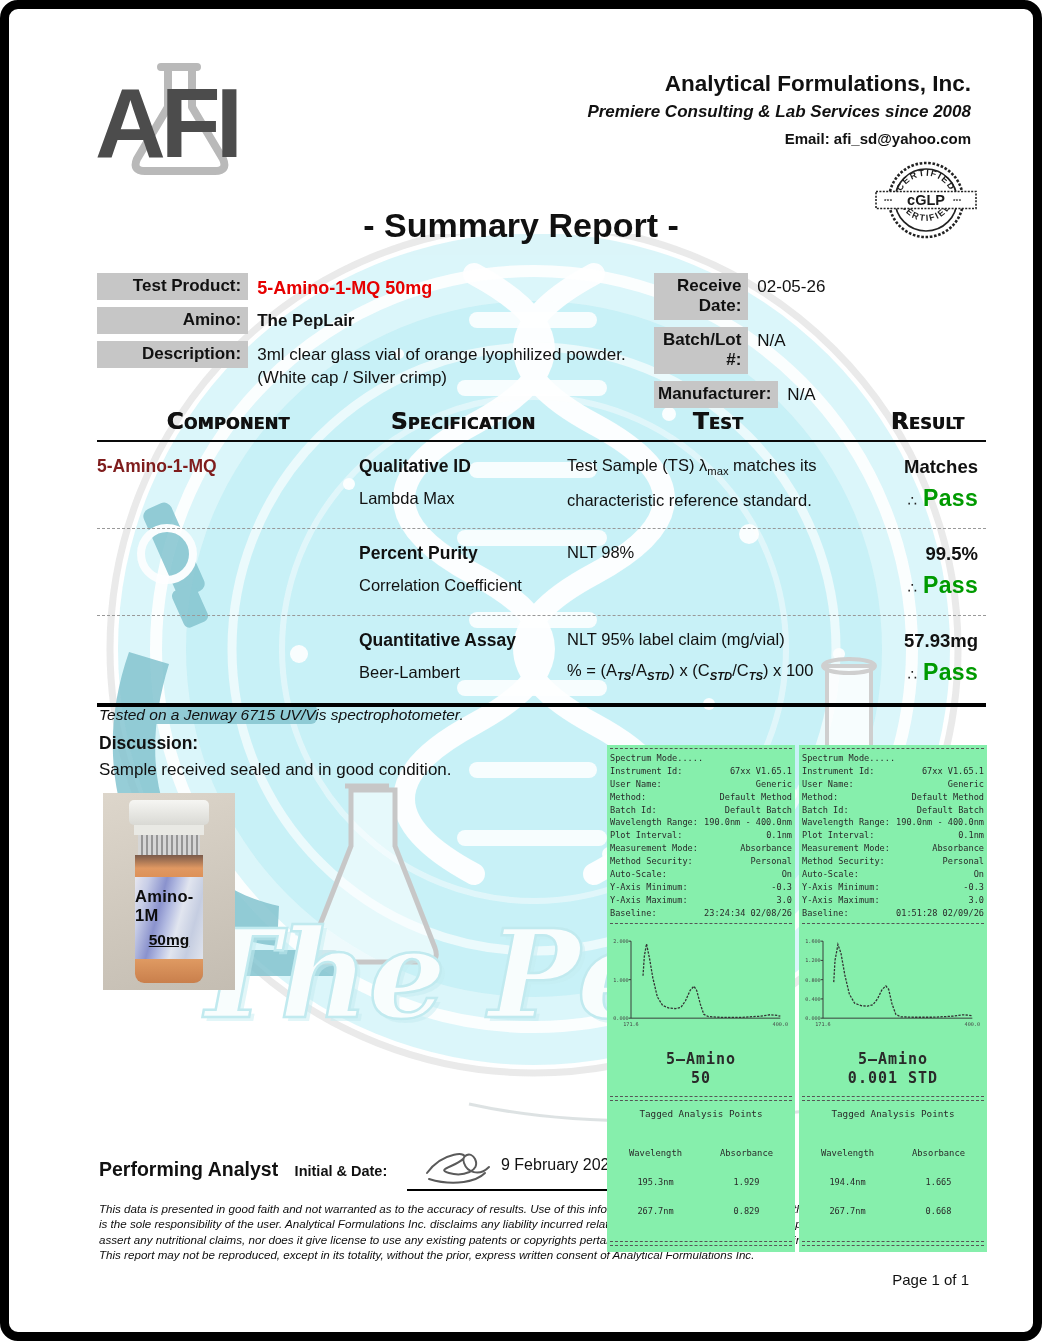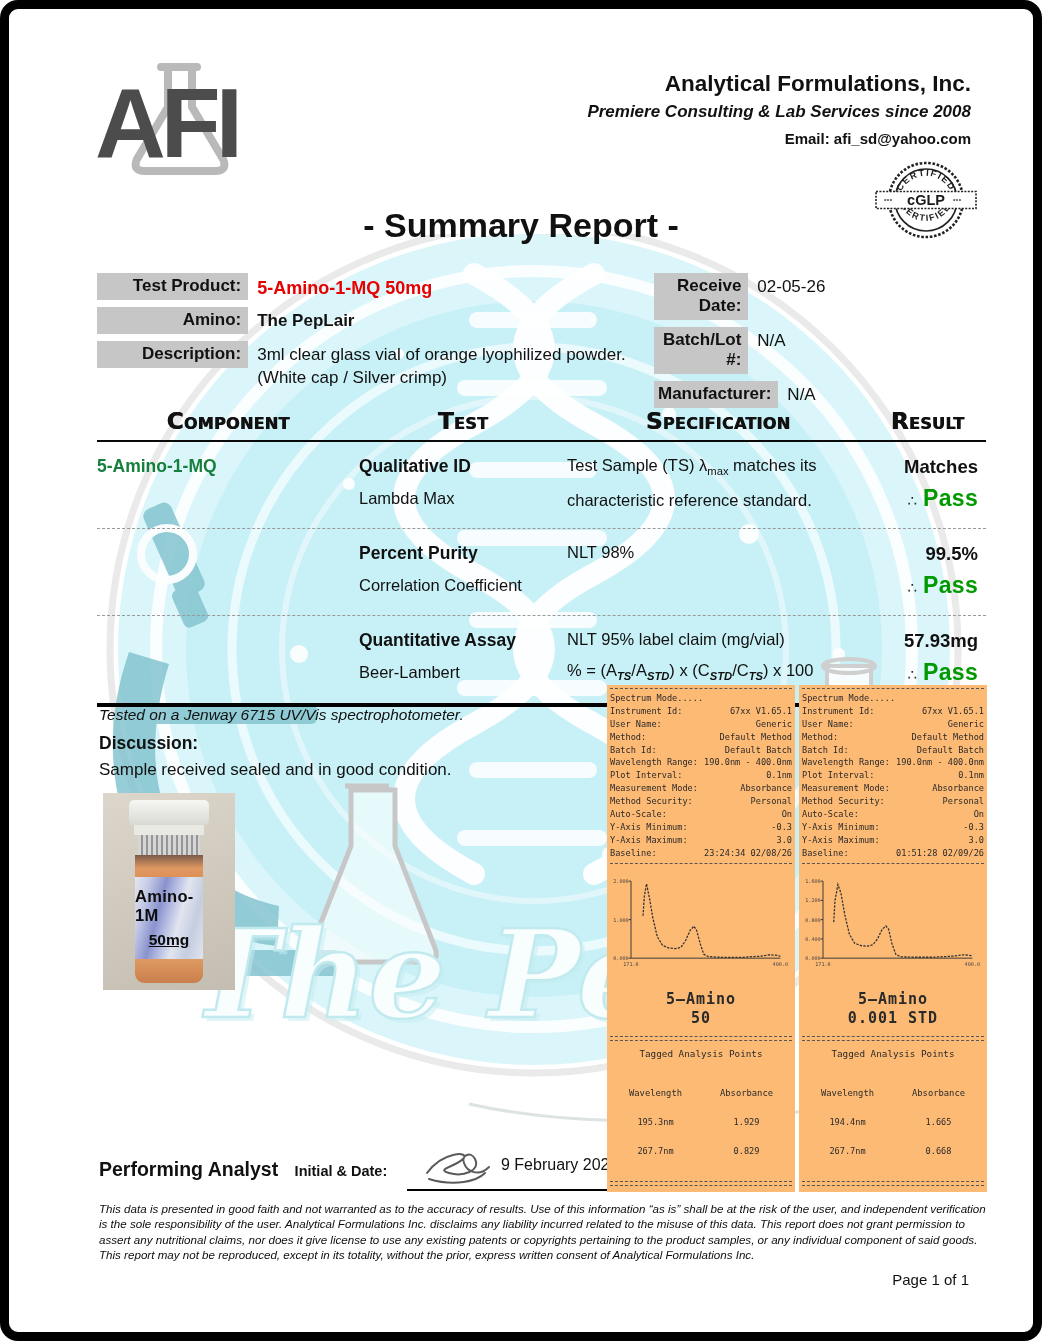--- a/index.html
+++ b/index.html
@@ -35,21 +35,21 @@
   .val-client{font-weight:bold;}
 
   
   .results{position:absolute;left:88px;top:399px;width:889px;display:grid;grid-template-columns:262px 208px 302px 117px;z-index:2;}
   .th{font-family:"DejaVu Sans",sans-serif;font-variant:small-caps;font-weight:900;font-size:23px;text-align:center;
       letter-spacing:.3px;text-shadow:.7px 0 0 currentColor;padding-bottom:6px;}
   .hr-solid{grid-column:1/-1;border-top:2.5px solid #0a0a0a;}
   .hr-dash{grid-column:1/-1;border-top:1.6px dashed #999;}
   .hr-thick{grid-column:1/-1;border-top:4px solid #000;margin-top:2px;}
   .cell{padding:14px 6px 15px 0;font-size:16.5px;line-height:1.2;}
-  .comp{color:#15803d;font-weight:bold;font-size:17.5px;}
+  .comp{color:#7f1d1d;font-weight:bold;font-size:17.5px;}
   .tname{font-weight:bold;font-size:17.5px;}
   .tmethod{margin-top:12px;}
   .spec .s2{margin-top:12px;}
   .specsub{font-size:68%;}
   .fsub{font-size:68%;font-style:italic;font-weight:bold;}
   .res{text-align:right;padding-right:8px;}
   .rval{font-weight:bold;font-size:18.5px;}
   .rpass{margin-top:7px;}
   .tf{font-size:15px;color:#222;margin-right:6px;}
   .pass{font-weight:bold;font-size:23px;color:#009a00;letter-spacing:.3px;}
@@ -67,21 +67,21 @@
   .vcrimp{margin:0 auto;width:62px;height:20px;background:repeating-linear-gradient(90deg,#d6d6d6 0 3px,#969696 3px 5px);}
   .vbody{margin:0 auto;width:68px;height:128px;border-radius:0 0 9px 9px;overflow:hidden;box-shadow:inset 4px 0 5px rgba(255,255,255,.6),inset -4px 0 6px rgba(0,0,0,.22);}
   .vshoulder{height:22px;background:linear-gradient(#7a5a4a,#e09862 60%,#dd9158);}
   .vlabel{height:82px;background:linear-gradient(105deg,#e7e7ef 0%,#c7cde7 16%,#8a92cd 36%,#b2bae1 48%,#e1e5ef 62%,#c5cde1 80%,#e0e4ed 100%);
     display:flex;flex-direction:column;justify-content:center;align-items:center;}
   .vlabel .l1{font-size:16.5px;font-weight:bold;color:#0c0c0c;letter-spacing:.3px;}
   .vlabel .l2{font-size:15.5px;font-weight:bold;color:#0c0c0c;text-decoration:underline;margin-top:6px;}
   .vbottom{height:24px;background:linear-gradient(#df9a62,#c97f4c);}
 
   
-  .printout{position:absolute;top:676px;width:188px;background:#fdba74;z-index:3;
+  .printout{position:absolute;top:736px;width:188px;background:#86efac;z-index:3;
     font-family:"DejaVu Sans Mono",monospace;font-size:8.6px;color:#2a2a2a;line-height:1.5;padding:0 3px;box-sizing:border-box;}
   .po-a{left:598px;} .po-b{left:790px;}
   .dash-line{border-top:1.6px dashed #555;margin:3px 0;}
   .dbl-line{border-top:1.5px dashed #555;border-bottom:1.5px dashed #555;height:3.5px;margin:7px 0 6px;}
   .po-row{display:flex;justify-content:space-between;}
   .po-chart{display:block;width:182px;height:100px;margin:8px auto 0;}
   .cax{stroke:#333;stroke-width:.8;fill:none;}
   .ctick{font-size:4.4px;fill:#444;font-family:"DejaVu Sans Mono",monospace;}
   .trace{fill:none;stroke:#333;stroke-width:1.1;stroke-dasharray:2 1.1;}
   .po-sample{text-align:center;font-weight:bold;font-size:15px;letter-spacing:1px;line-height:1.3;margin-top:18px;}
@@ -218,22 +218,22 @@
       <div class="info-value">N/A</div>
     </div>
     <div class="info-row">
       <div class="info-label">Manufacturer:</div>
       <div class="info-value">N/A</div>
     </div>
   </div>
 
   <div class="results">
     <div class="th">Component</div>
+    <div class="th">Specification</div>
     <div class="th">Test</div>
-    <div class="th">Specification</div>
     <div class="th">Result</div>
     <div class="hr-solid"></div>
 
     <div class="cell comp">5-Amino-1-MQ</div>
     <div class="cell">
       <div class="tname">Qualitative ID</div>
       <div class="tmethod">Lambda Max</div>
     </div>
     <div class="cell spec">
       <div><span>Test Sample (TS) λ</span><sub class="specsub">max</sub><span> matches its</span></div>

